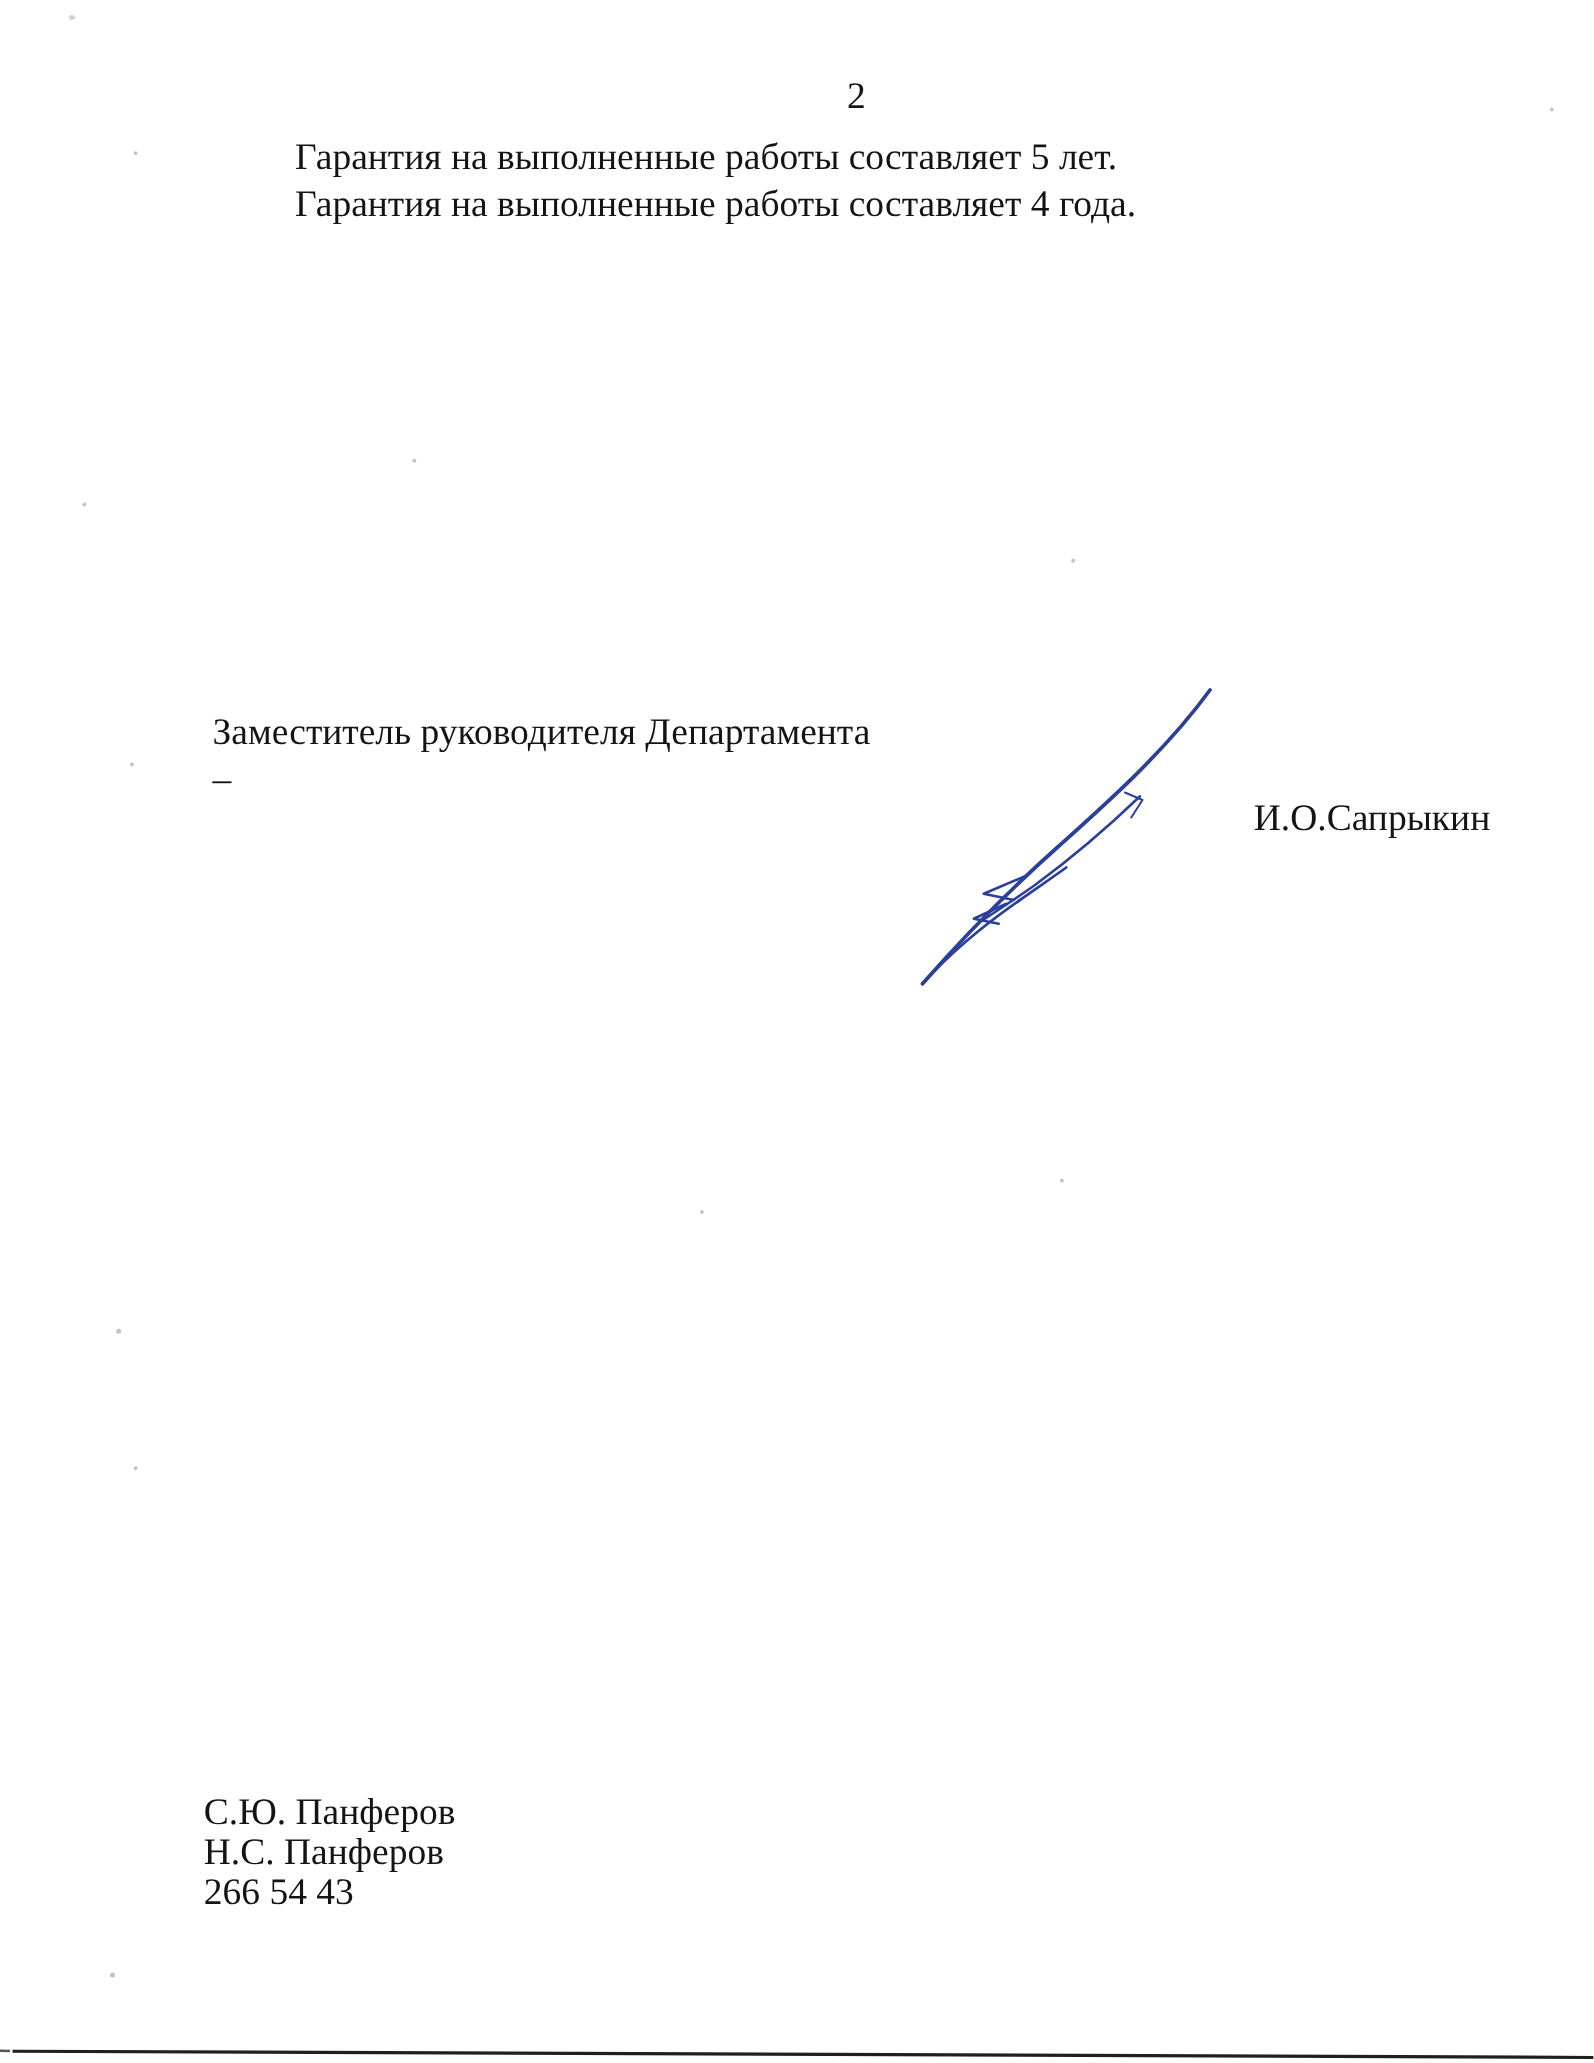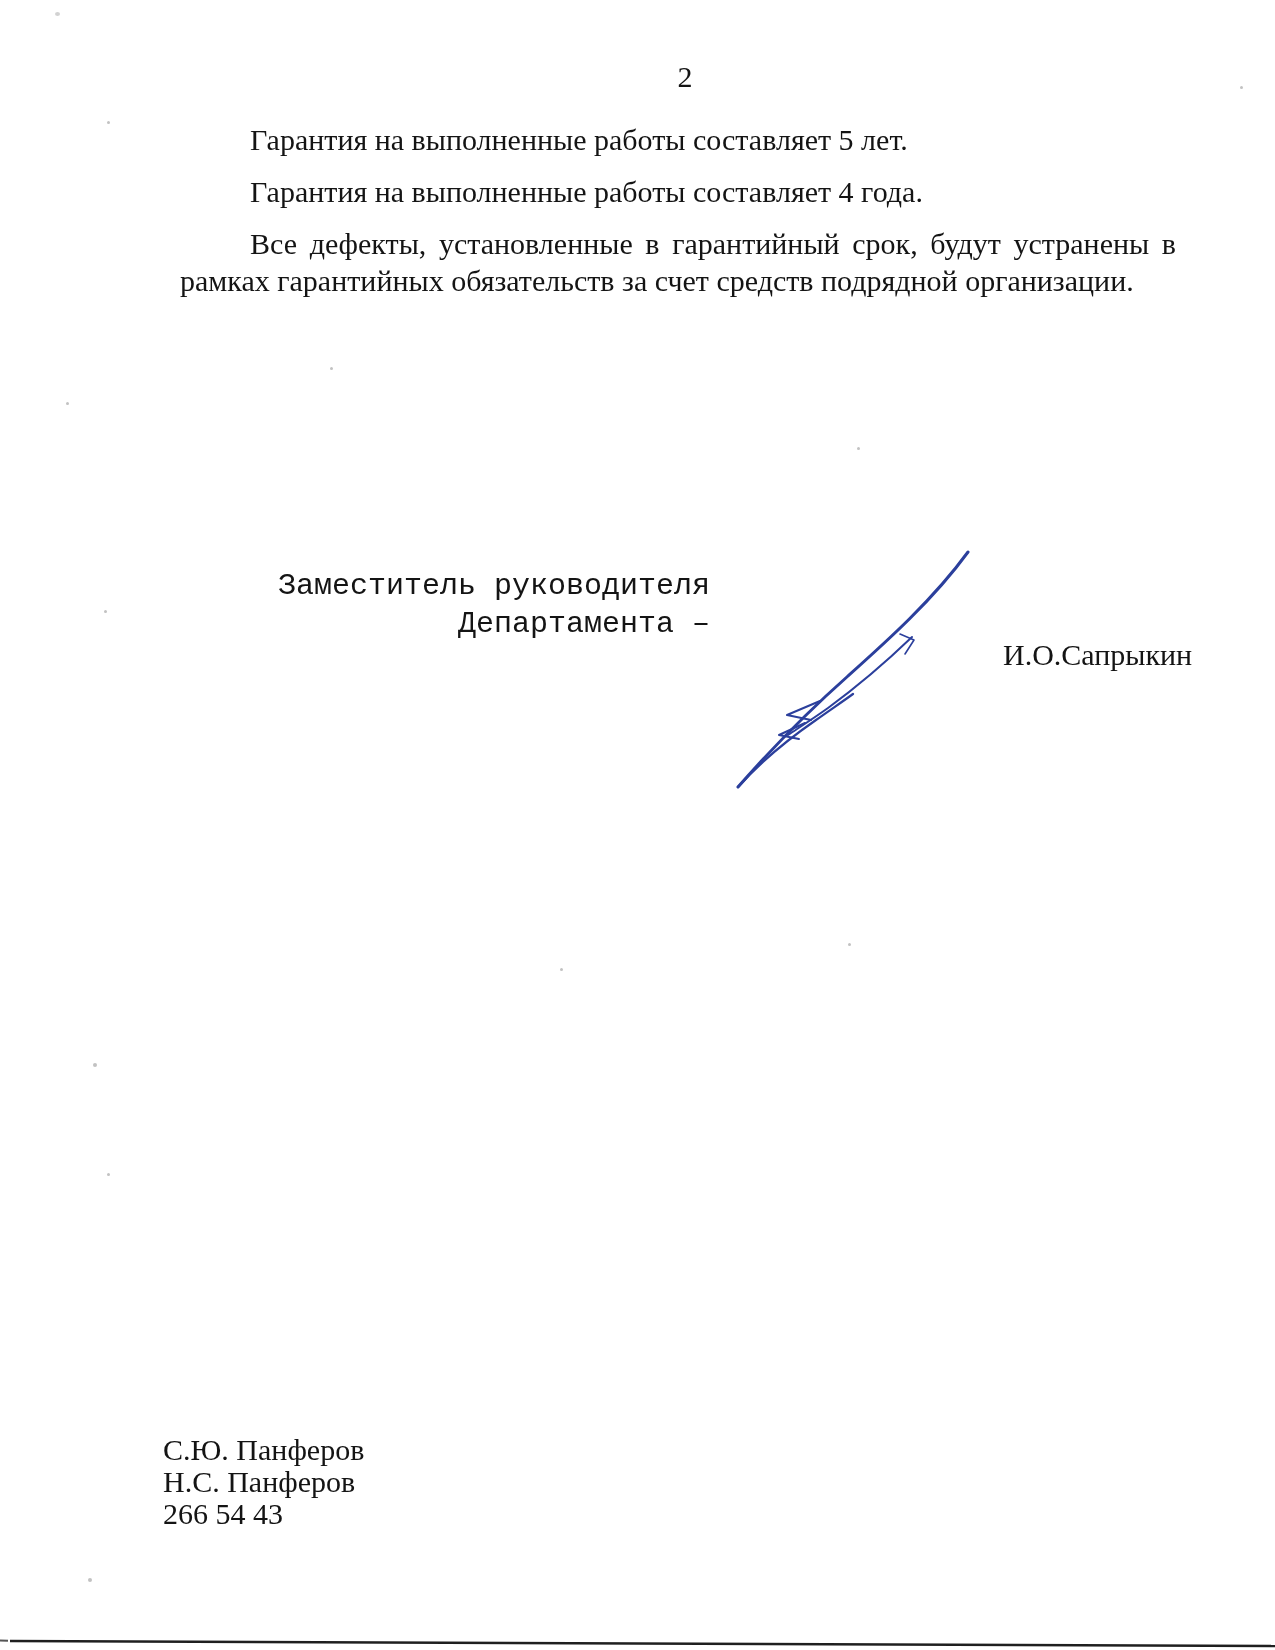--- a/index.html
+++ b/index.html
@@ -28,32 +28,31 @@
   .body-text {
     position: absolute;
     left: 165px;
     top: 106px;
     width: 1026px;
     font-size: 30px;
     line-height: 37px;
     text-align: justify;
   }
   .body-text p {
-    margin: 15px;
+    margin: 1px;
     text-indent: 70px;
   }
   .sig-title {
     position: absolute;
     left: 170px;
     top: 567px;
     width: 540px;
     font-size: 30px;
     line-height: 38px;
-    text-align: right;
-    font-family: Liberation Mono, monospace;
+    text-align: left;
   }
   .signee {
     position: absolute;
     left: 1003px;
     top: 640px;
     font-size: 30px;
     line-height: 30px;
     white-space: nowrap;
   }
   .signature-svg {
@@ -88,21 +87,20 @@
 </head>
 <body>
 
 <div class="page">
 
   <div class="page-number">2</div>
 
   <div class="body-text">
     <p>Гарантия на выполненные работы составляет 5 лет.</p>
     <p>Гарантия на выполненные работы составляет 4 года.</p>
-    <p>Все дефекты, установленные в гарантийный срок, будут устранены в рамках гарантийных обязательств за счет средств подрядной организации.</p>
   </div>
 
   <div class="sig-title">
     <div>Заместитель руководителя Департамента –</div>
   </div>
 
   <svg class="signature-svg" viewBox="0 0 300 290">
     <g fill="none" stroke="#2b3f9c" stroke-linecap="round" stroke-linejoin="round">
       <path d="M 278,42 C 243,90 196,132 158,166 C 123,197 84,236 48,277" stroke-width="3"></path>
       <path d="M 48,277 C 74,248 100,228 126,210 C 140,200 152,192 163,184" stroke-width="2.2"></path>

